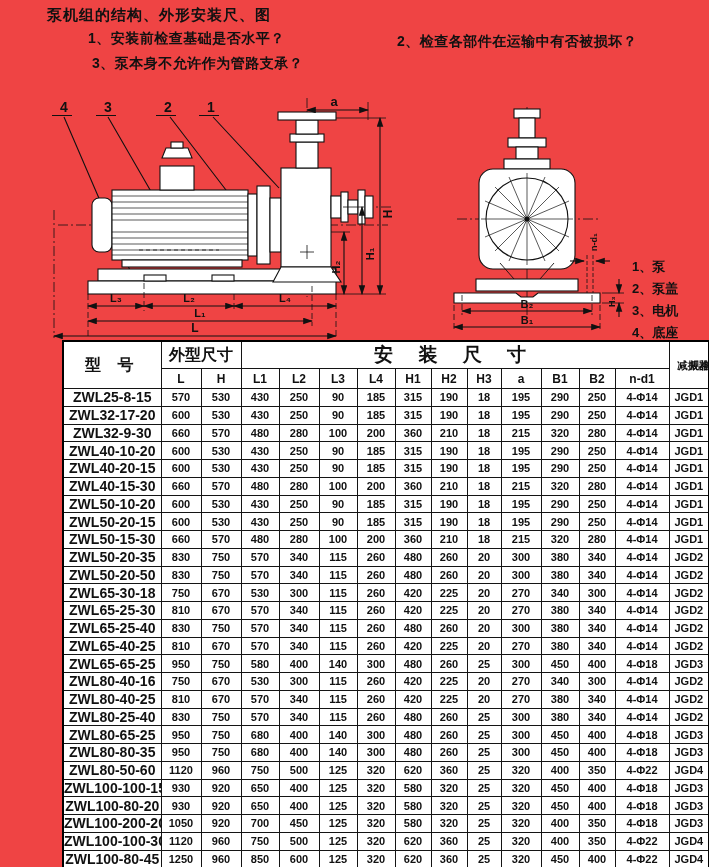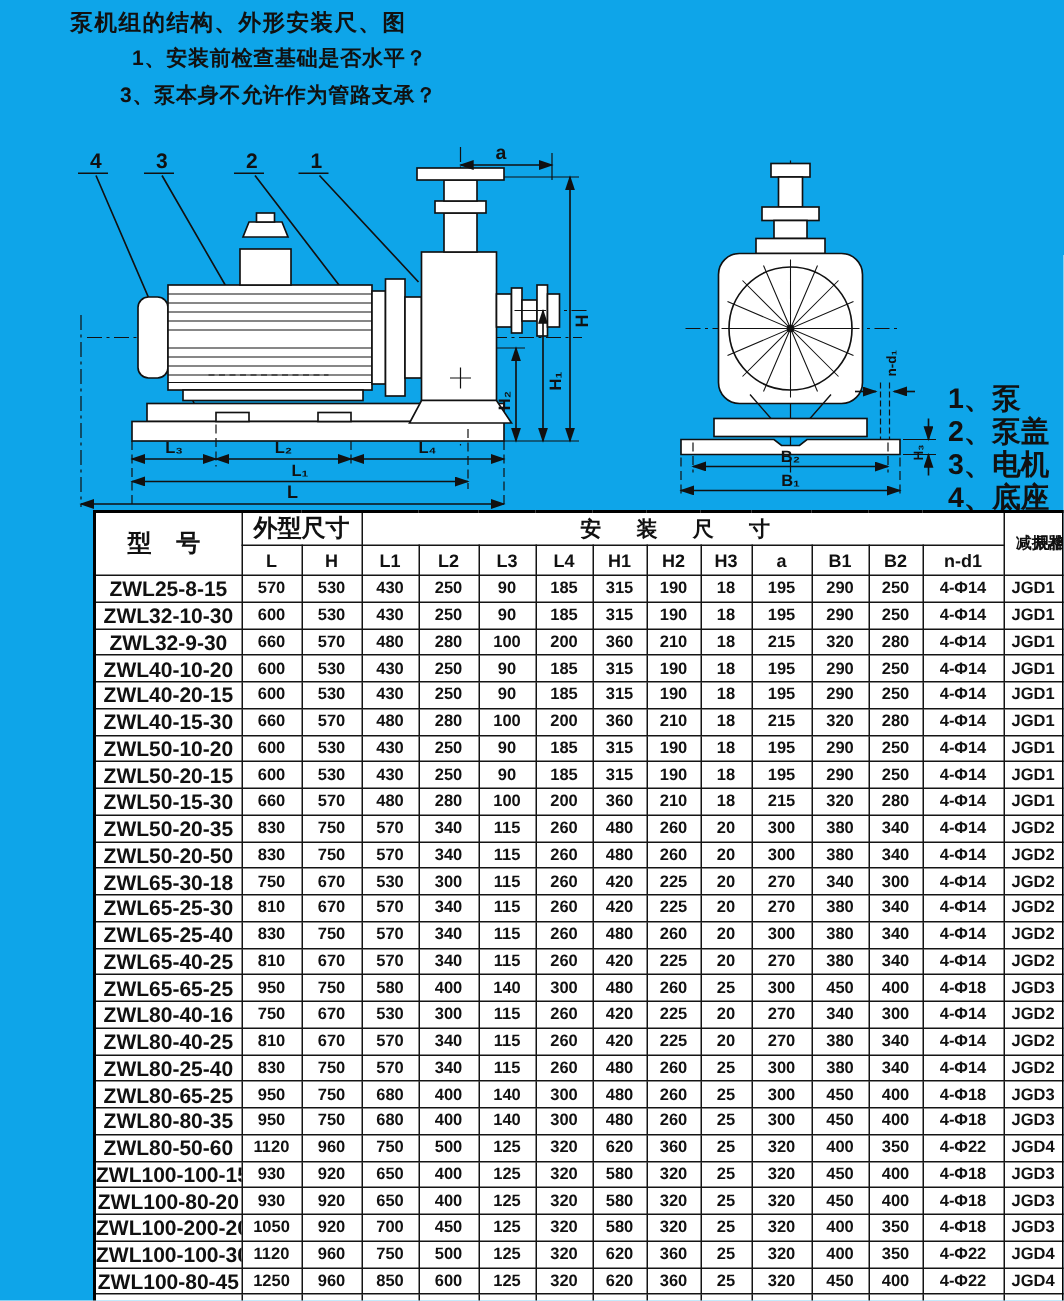--- a/index.html
+++ b/index.html
@@ -1,49 +1,50 @@
 <!DOCTYPE html>
 <html><head>
 <meta charset="utf-8">
 <style>
   html,body{margin:0;padding:0;}
-  .page{position:relative;width:709px;height:867px;background:#0ea5e9;overflow:hidden;
+  .page{position:relative;width:709px;height:867px;background:#ef4444;overflow:hidden;
         font-family:"Liberation Sans","DejaVu Sans",sans-serif;color:#111;}
   .doc-title{position:absolute;left:47px;top:6px;font-size:15px;font-weight:bold;letter-spacing:1px;}
   .note{position:absolute;font-size:14px;font-weight:bold;letter-spacing:0.5px;white-space:nowrap;text-align:right;}
   .n1{left:88px;top:30px;}
   .n2{left:397px;top:33px;}
-  .n3{left:80px;top:55px;}
+  .n3{left:92px;top:55px;}
   .n4{left:397px;top:57px;}
   svg{position:absolute;}
   svg text{font-family:"Liberation Sans","DejaVu Sans",sans-serif;font-weight:bold;fill:#111;}
-  .legend{position:absolute;left:632px;top:256px;font-size:19px;font-weight:bold;line-height:22px;white-space:nowrap;}
+  .legend{position:absolute;left:632px;top:256px;font-size:13px;font-weight:bold;line-height:22px;white-space:nowrap;}
   .legend div{margin:0;}
   table.dims{position:absolute;left:62px;top:340px;width:646px;border-collapse:collapse;table-layout:fixed;
              background:#fff;}
   table.dims th,table.dims td{border:1.5px solid #141414;padding:0;text-align:center;overflow:hidden;
              white-space:nowrap;font-weight:bold;}
   table.dims{border:2.5px solid #000;}
   th.h-model{font-size:16px;letter-spacing:6px;}
   th.h-outline{font-size:16px;height:19px;}
-  th.h-install{font-size:14px;letter-spacing:10px;height:19px;font-family:Liberation Serif, serif;}
+  th.h-install{font-size:19px;letter-spacing:10px;height:19px;}
   th.h-col{font-size:12px;height:19px;}
   td.model{text-align:left;padding-left:6px;font-size:14px;height:16.75px;}
   td.val{font-size:11px;height:16.75px;}
   .vwrap{display:flex;justify-content:center;align-items:center;gap:1px;}
   .vcol{display:inline-block;width:11px;font-size:10.5px;line-height:1.2;word-break:break-all;}
 </style>
 </head>
 <body>
 
 <div class="page">
 
   <div class="doc-title">泵机组的结构、外形安装尺、图</div>
 
   <div class="note n1"><span>1、</span><span>安装前检查基础是否水平？</span></div>
+  <div class="note n2"><span>2、</span><span>检查各部件在运输中有否被损坏？</span></div>
   <div class="note n3"><span>3、</span><span>泵本身不允许作为管路支承？</span></div>
 
   <svg style="left:44px;top:92px" width="352" height="252" viewBox="0 0 352 252">
     <defs>
       <marker id="arrA" markerWidth="9" markerHeight="8" refX="8" refY="3" orient="auto-start-reverse">
         <path d="M0,0L9,3L0,6Z" fill="#111"></path>
       </marker>
     </defs>
     <g stroke="#111" stroke-width="1.1" fill="none">
 
@@ -236,21 +237,21 @@
           <td class="val">315</td>
           <td class="val">190</td>
           <td class="val">18</td>
           <td class="val">195</td>
           <td class="val">290</td>
           <td class="val">250</td>
           <td class="val">4-Φ14</td>
           <td class="val">JGD1</td>
         </tr>
         <tr>
-          <td class="model">ZWL32-10-30</td>
+          <td class="model">ZWL32-17-20</td>
           <td class="val">600</td>
           <td class="val">530</td>
           <td class="val">430</td>
           <td class="val">250</td>
           <td class="val">90</td>
           <td class="val">185</td>
           <td class="val">315</td>
           <td class="val">190</td>
           <td class="val">18</td>
           <td class="val">195</td>

